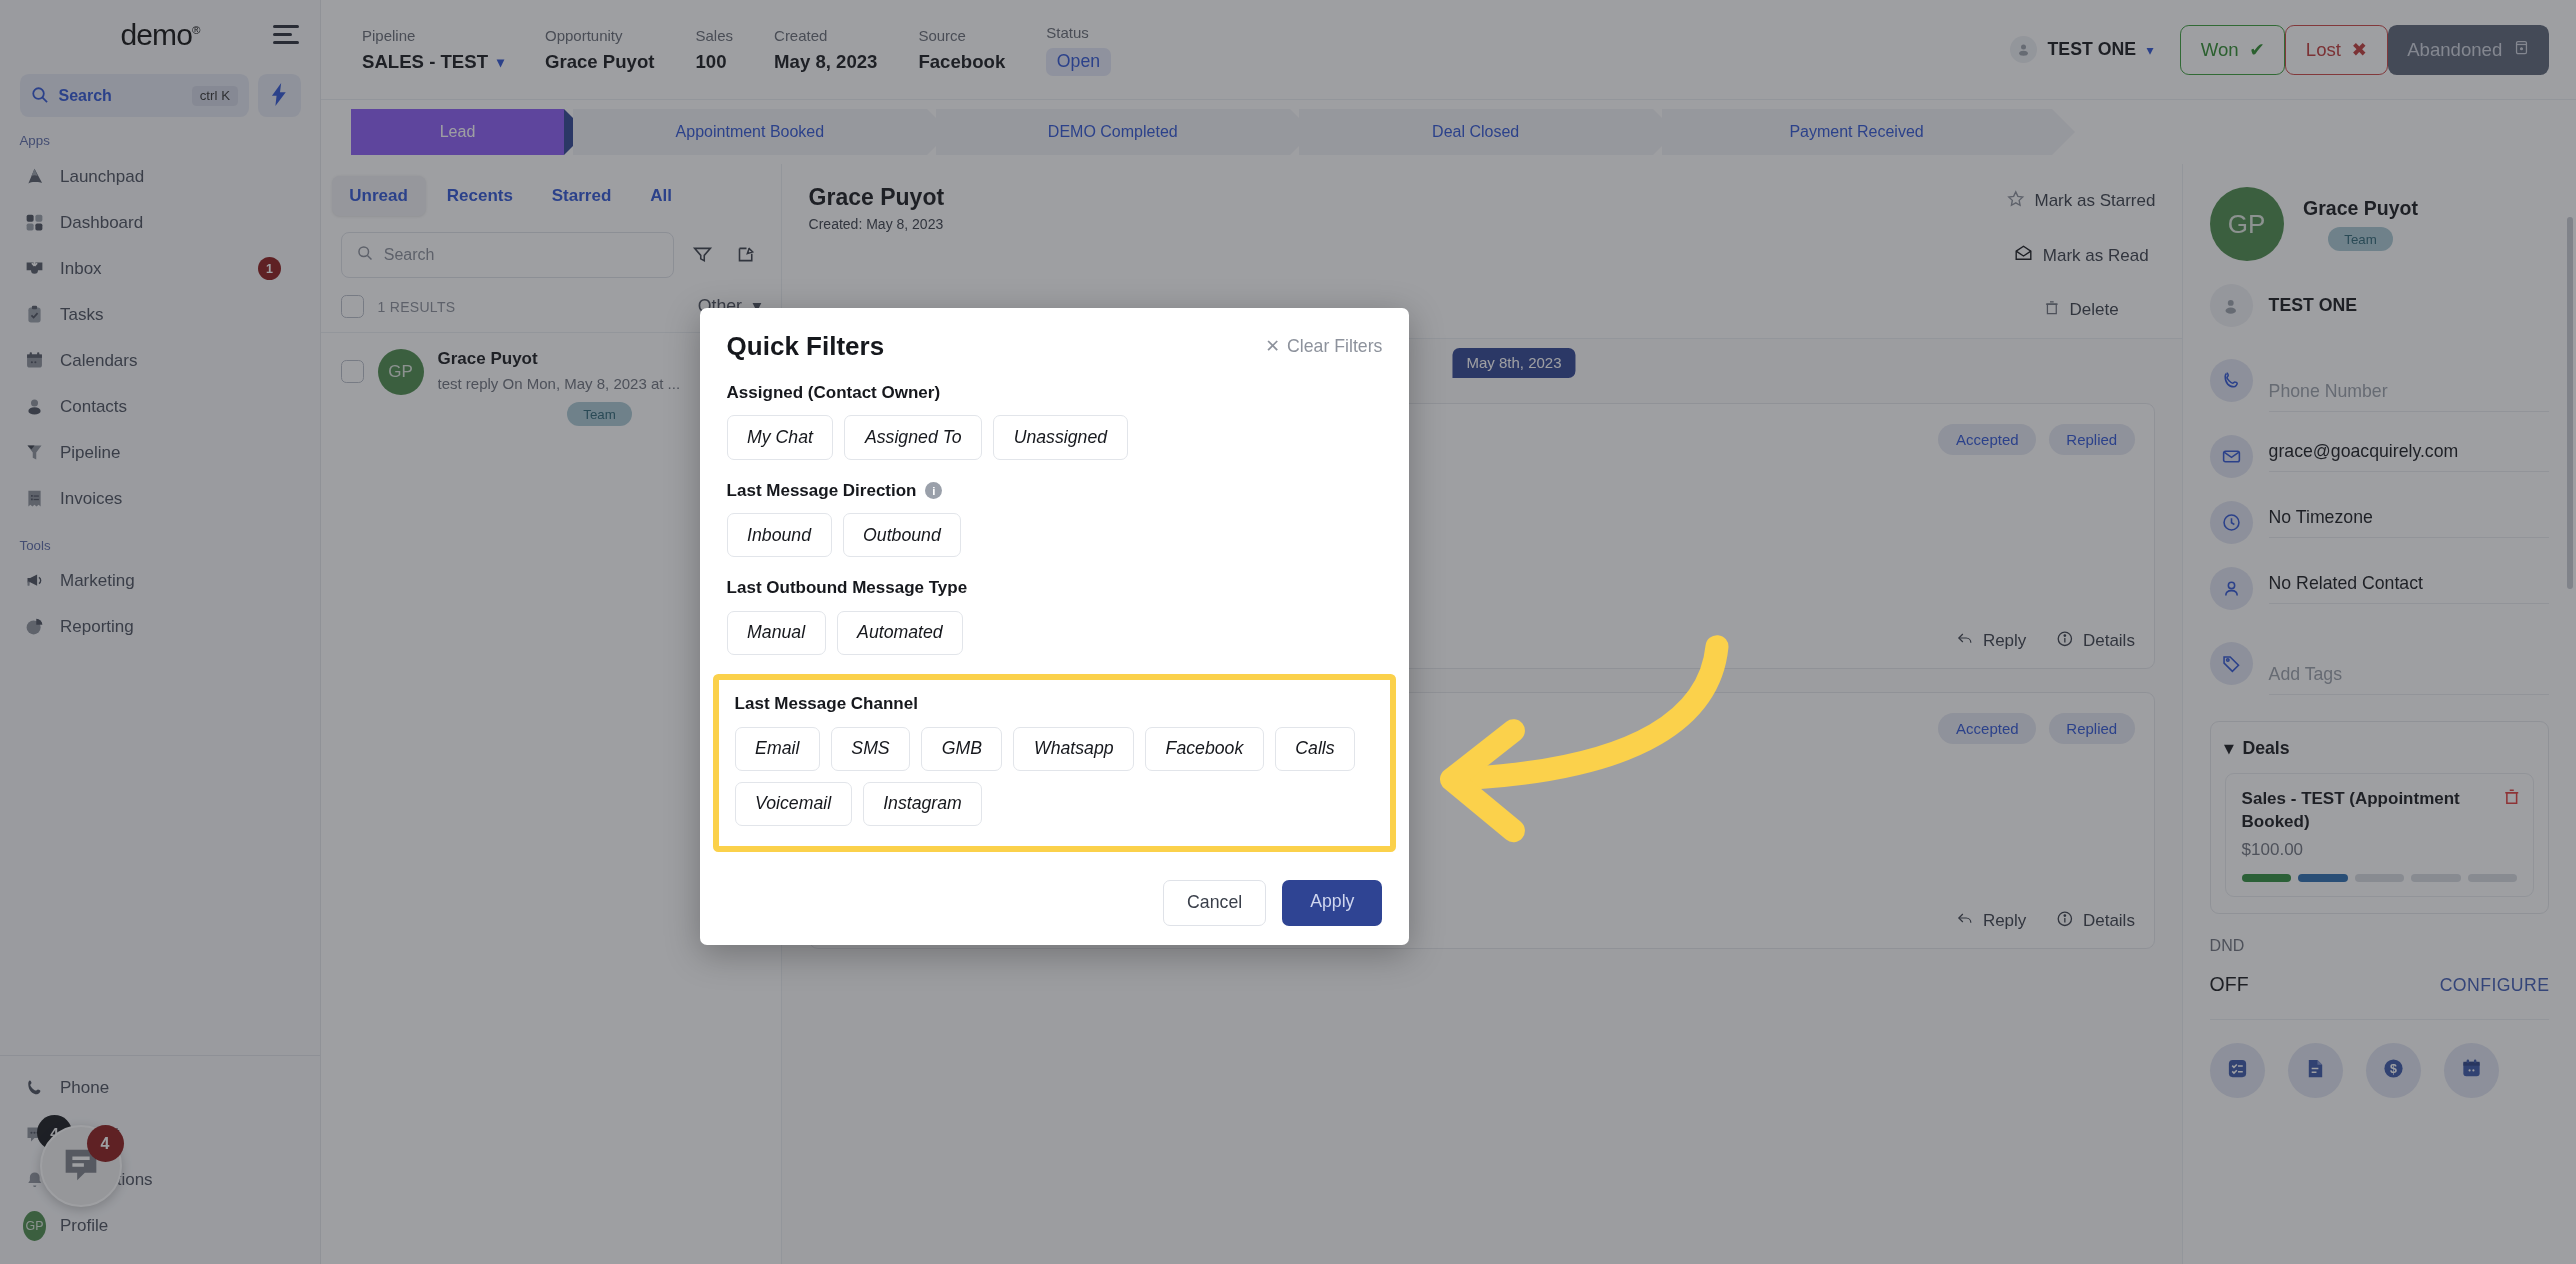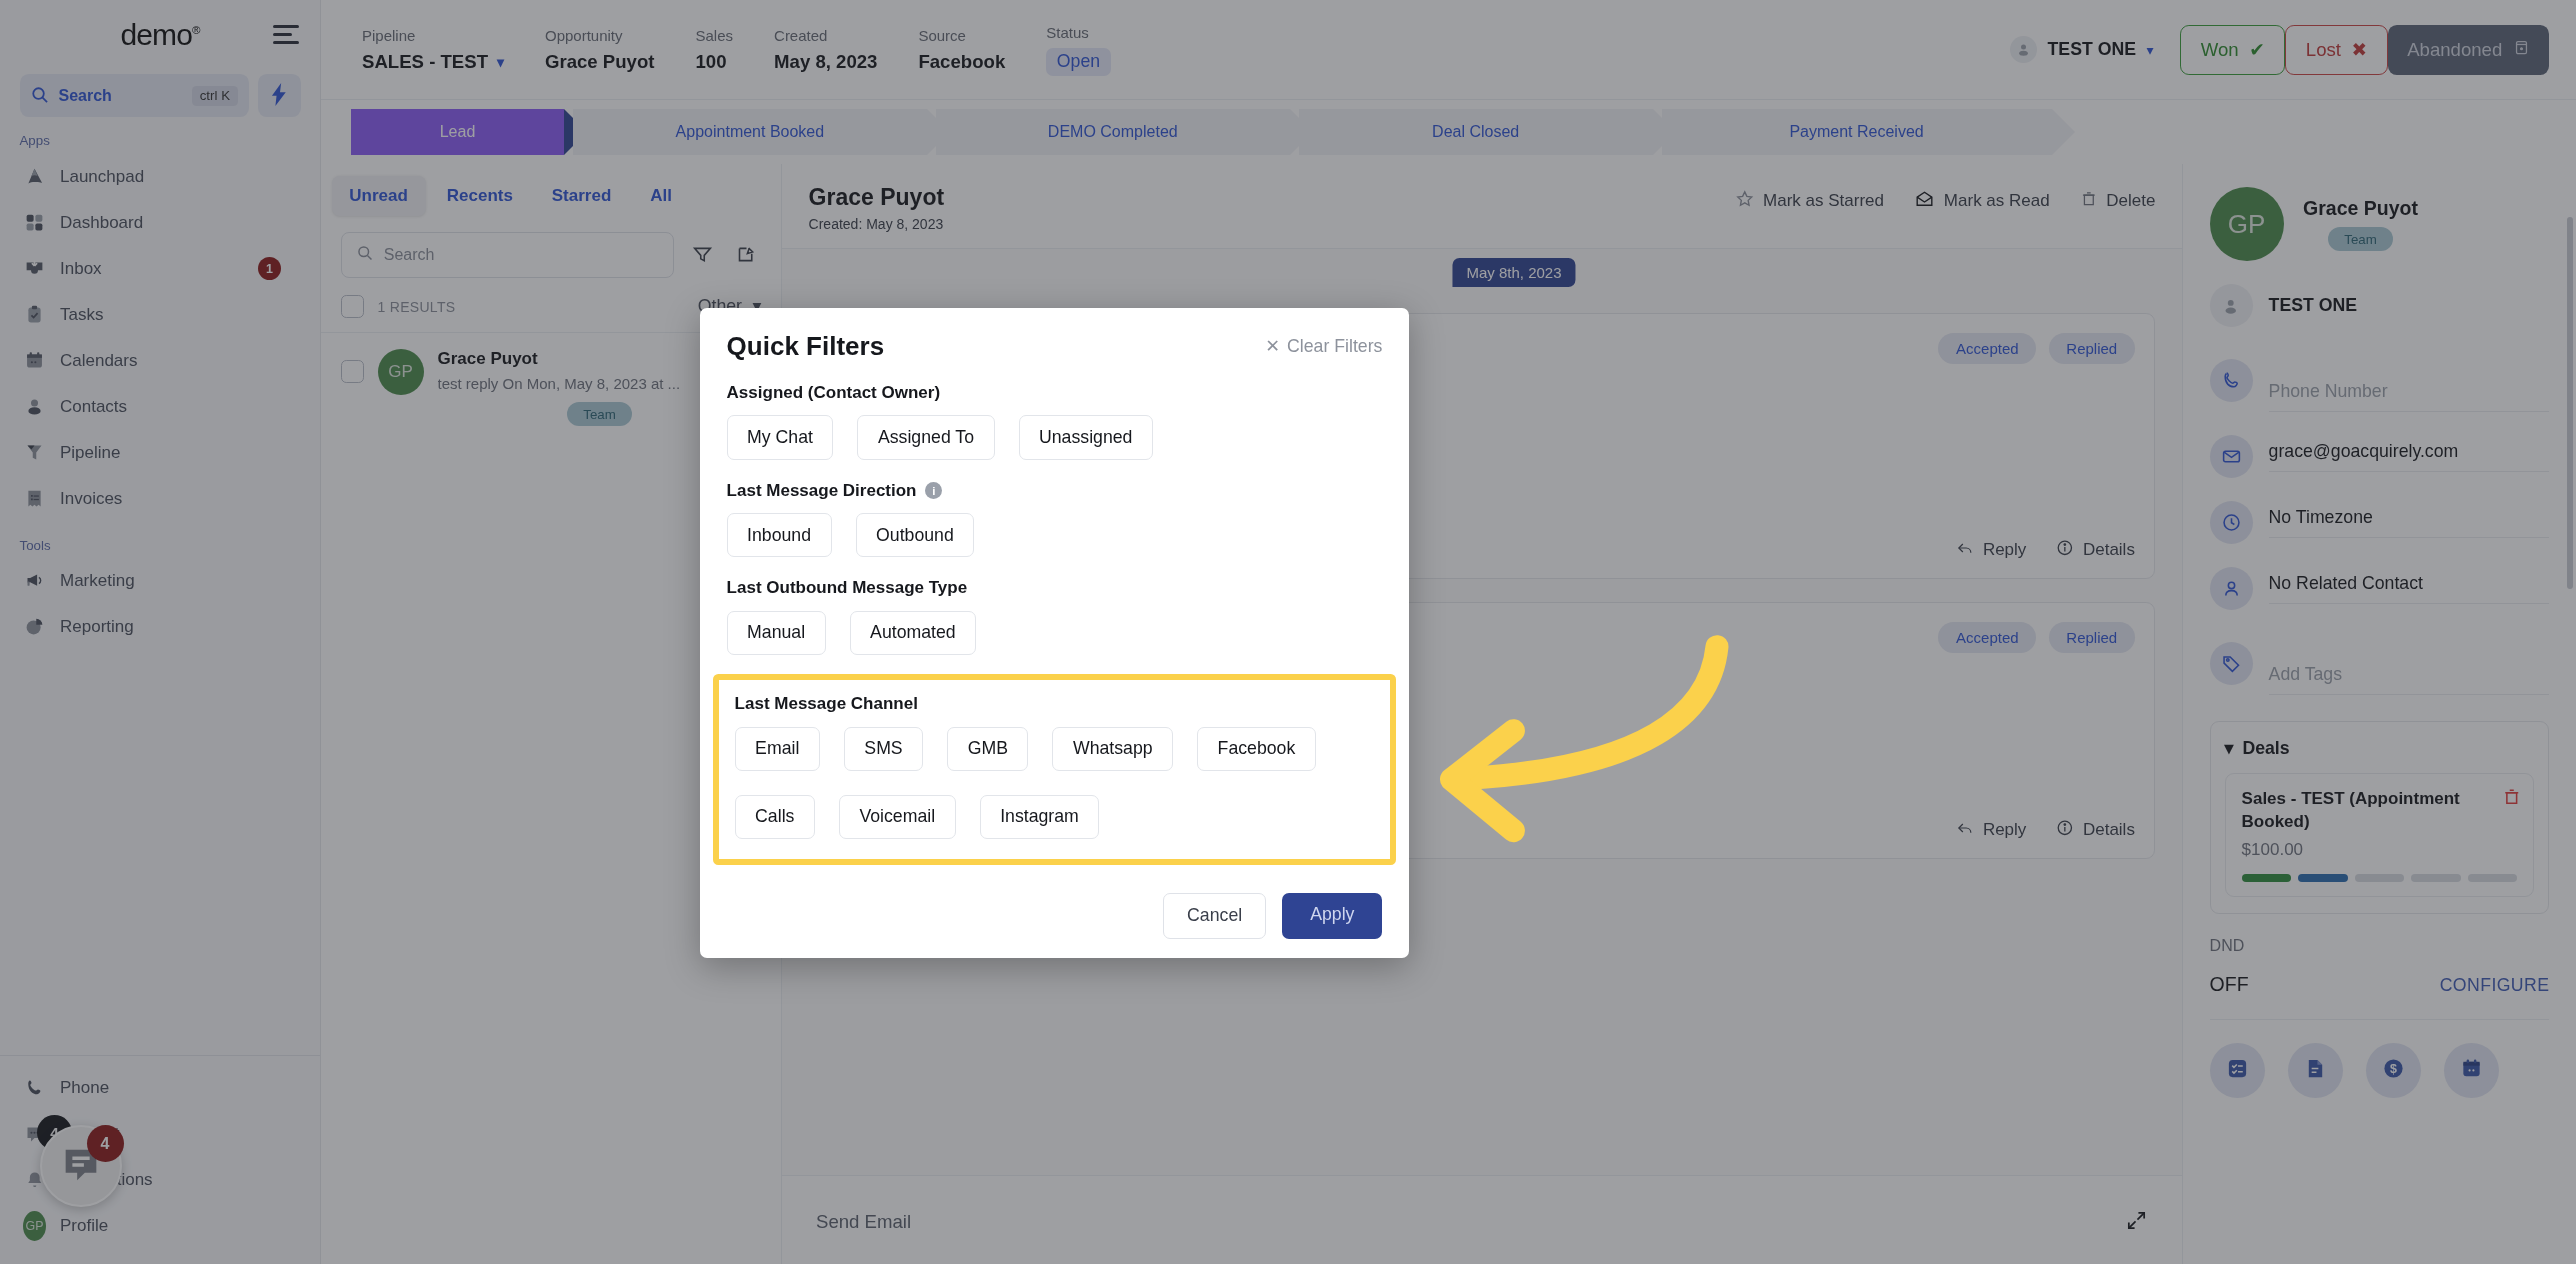--- a/index.html
+++ b/index.html
@@ -114,21 +114,21 @@
   .cl-row .pv { font-size: 15px; color: #6d727d; margin-top: 5.3px; white-space: nowrap; overflow: hidden; text-overflow: ellipsis; }
   .cl-row .tm { font-size: 13.3px; color: #2f55d4; flex: none; }
   .tag-team { display: inline-block; margin-top: 10.6px; background: #a9c9d4; color: #2c6474;
     border-radius: 885px; padding: 4.4px 16px; font-size: 13.3px; }
 
   
   .convdetail { position: absolute; left: 782px; top: 164px; right: 394px; bottom: 0; background: #fff; }
   .cd-head { display: flex; align-items: flex-start; padding: 19.5px 26.6px 16px; border-bottom: 0.9px solid #eceef2; }
   .cd-head .t { font-size: 23px; font-weight: bold; color: #16181d; }
   .cd-head .s { font-size: 14px; color: #3a3f4a; margin-top: 5.3px; }
-  .cd-actions { margin-left: auto; display: flex; gap: 30px; align-items: center; padding-top: 5.3px; }
+  .cd-actions { margin-left: auto; display: flex; gap: 30px; align-items: center; padding-top: 5.3px; flex-direction: column; }
   .cd-act { display: flex; align-items: center; gap: 8.9px; font-size: 17px; color: #3a3f4a; cursor: pointer; }
   .cd-body { position: relative; height: calc(100% - 82px); background: #fbfbfc; padding: 23px 26.6px 0; overflow: hidden; }
   .date-chip { background: #2f4493; color: #fff; border-radius: 7px 7px 7px 0; padding: 6.2px 14px;
     font-size: 15px; display: inline-block; position: absolute; left: 50%; transform: translateX(-24%); top: 8.9px; }
   .msg-card { border: 0.9px solid #e6e8ec; border-radius: 8.9px; background: #fff; margin-top: 41px;
     position: relative; height: 266px; }
   .msg-card .pills { position: absolute; right: 19.5px; top: 19.5px; display: flex; gap: 12.4px; }
   .pill { background: #e4e7f2; color: #2f55d4; border-radius: 885px; padding: 7px 17.7px; font-size: 15px; }
   .msg-card .foot { position: absolute; right: 19.5px; bottom: 16px; display: flex; gap: 30px; }
   .foot-act { display: flex; align-items: center; gap: 8.9px; font-size: 17px; color: #3a3f4a; cursor: pointer; }
@@ -171,21 +171,21 @@
 
   
   .overlay { position: absolute; inset: 0; background: rgba(40,42,48,.45); z-index: 40; }
   .modal { position: absolute; left: 700px; top: 308px; width: 709px; background: #fff;
     border-radius: 7px; z-index: 50; box-shadow: 0 8.9px 35px rgba(0,0,0,.28); padding: 23px 26.6px 19.5px; }
   .modal-head { display: flex; align-items: center; }
   .modal-title { font-size: 26px; font-weight: bold; color: #16181d; }
   .clear-filters { margin-left: auto; display: flex; align-items: center; gap: 7px;
     font-size: 17.7px; color: #8d929c; cursor: pointer; }
   .grp-label { font-size: 17px; font-weight: bold; color: #16181d; margin-top: 21px; display: flex; align-items: center; gap: 8.9px; }
-  .chips { display: flex; flex-wrap: wrap; gap: 24px; margin-top: 12.4px; }
+  .chips { display: flex; flex-wrap: wrap; gap: 11px; margin-top: 12.4px; font-style: italic; }
   .chip { border: 0.9px solid #e2e5ea; border-radius: 7px; padding: 10.6px 19.5px; font-size: 17.7px;
     color: #16181d; background: #fff; cursor: pointer; }
   .info-dot { width: 17px; height: 17px; border-radius: 50%; background: #9aa0aa; color: #fff;
     font-size: 11.5px; font-weight: bold; display: flex; align-items: center; justify-content: center; }
   .hl-box { border: 6.2px solid #fbd14b; background: #fff; border-radius: 5.3px;
     margin: 19.5px -14px 0; padding: 14px 16px 19.5px; }
   .modal-foot { display: flex; justify-content: flex-end; gap: 16px; margin-top: 28px; }
   .btn-cancel { border: 0.9px solid #dfe2e8; background: #fff; border-radius: 7px; padding: 11.5px 23px;
     font-size: 17.7px; color: #3a3f4a; cursor: pointer; }
   .btn-apply { border: none; background: #2f4493; color: #cfd6ef; border-radius: 7px; padding: 11.5px 28px;

